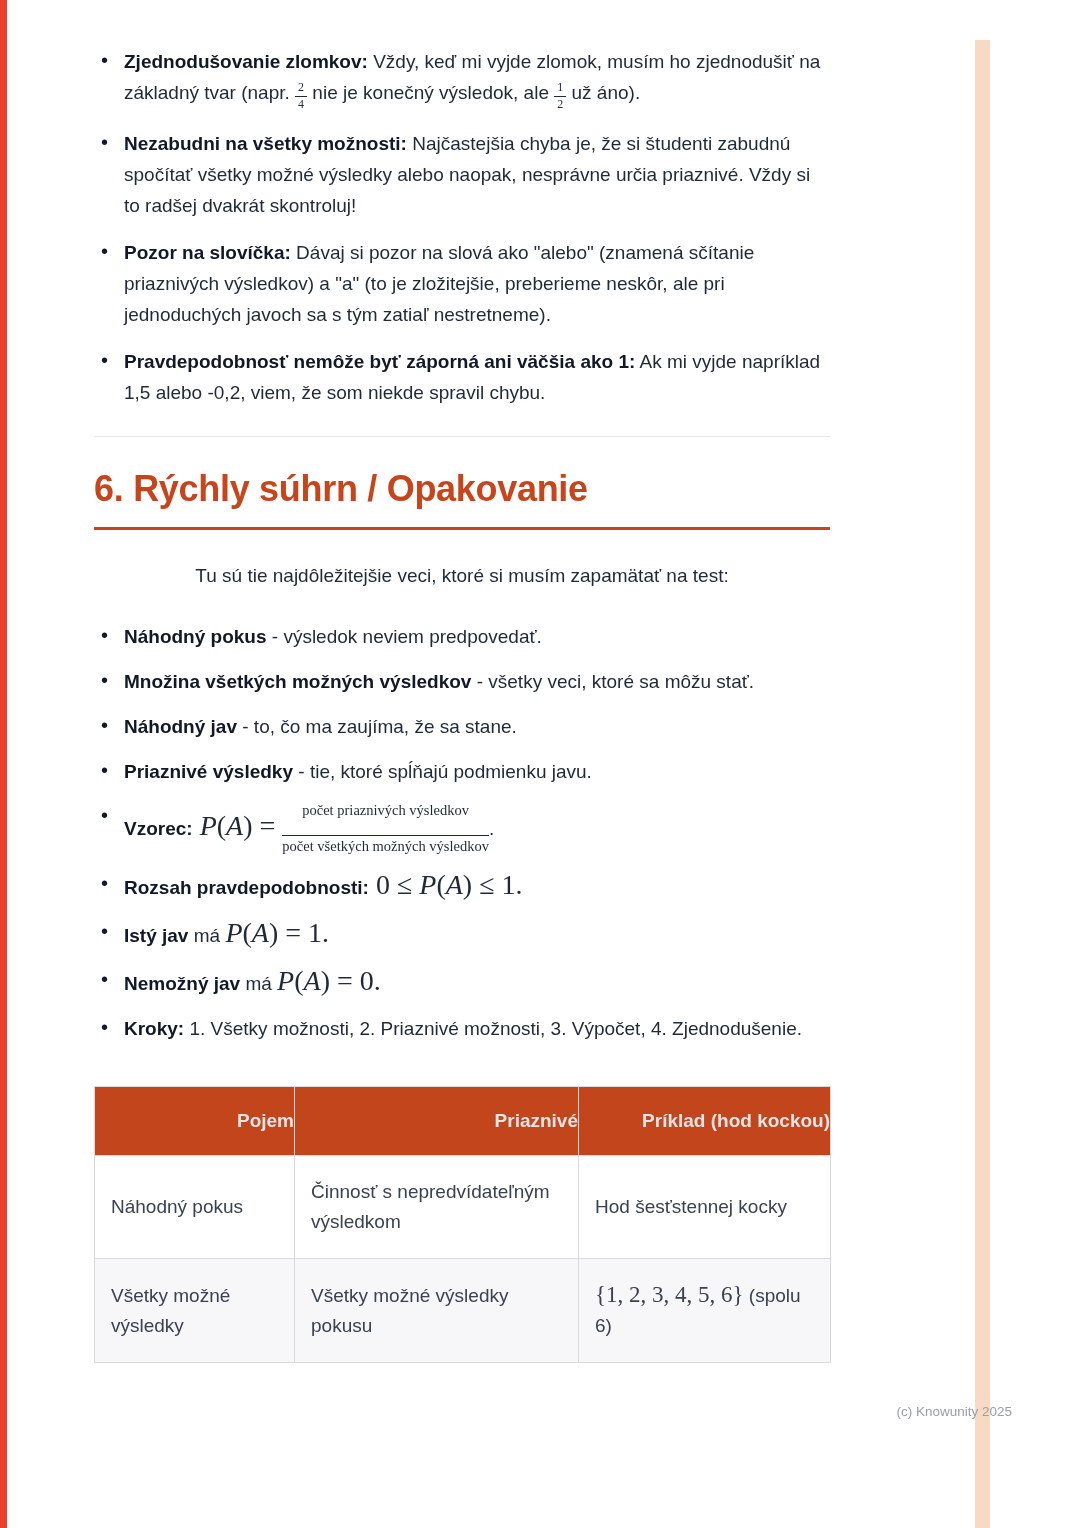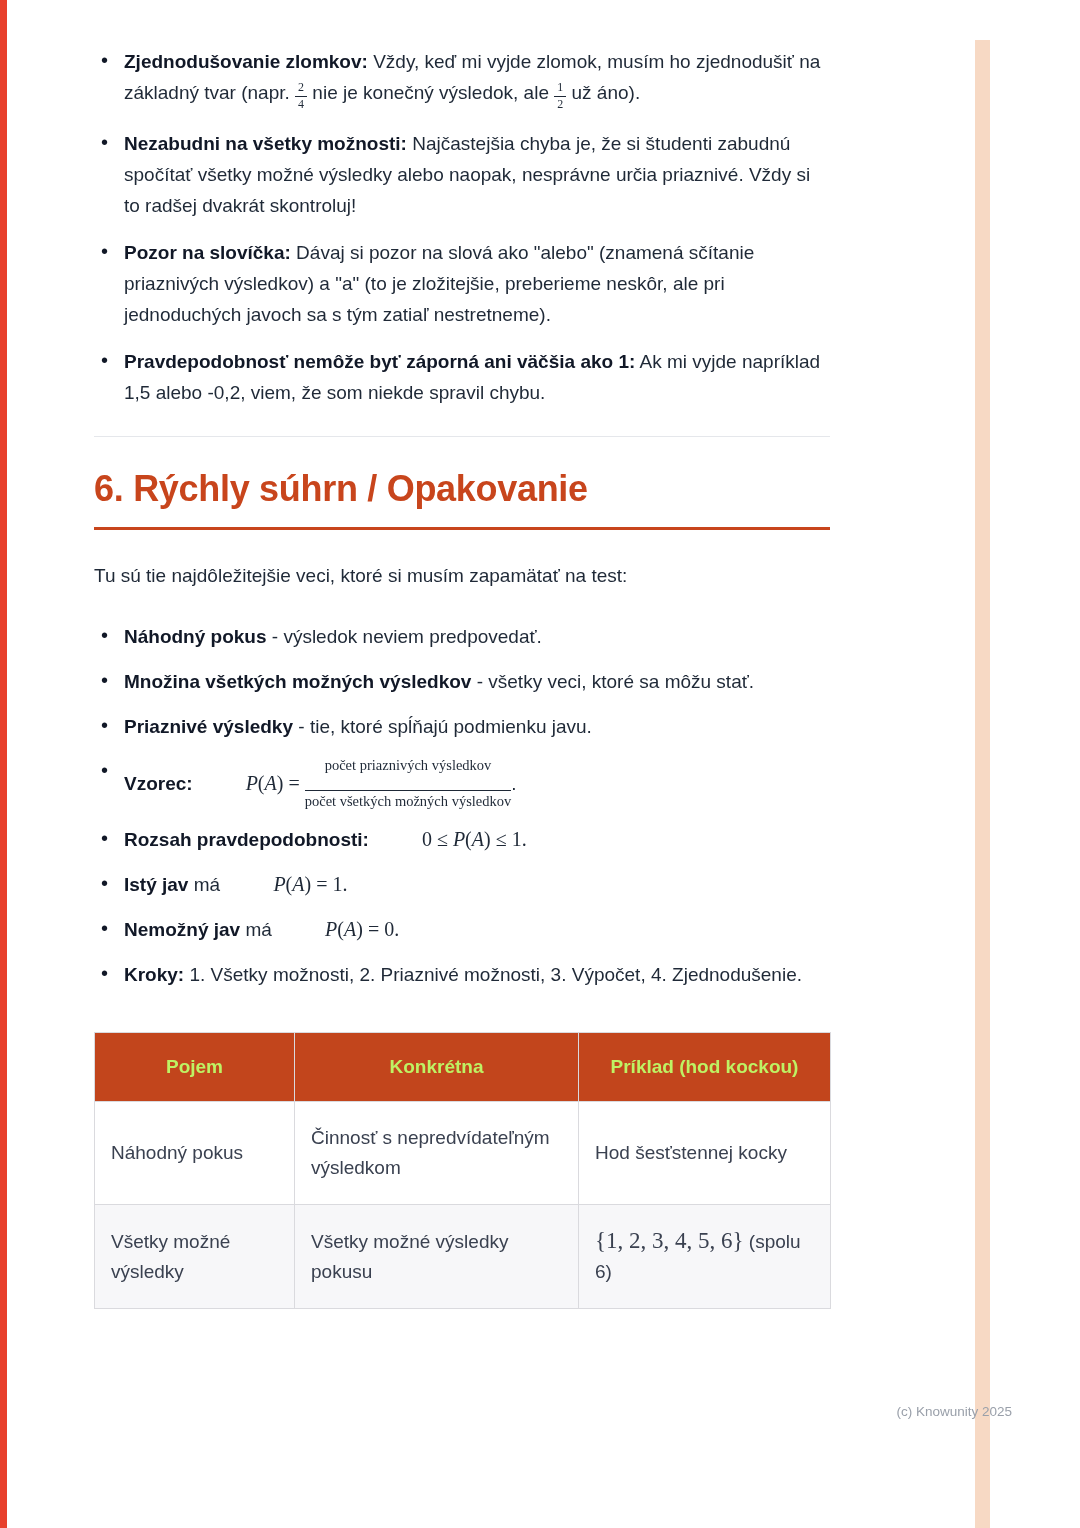--- a/index.html
+++ b/index.html
@@ -56,28 +56,27 @@
     font-weight:700;
     letter-spacing:-0.3px;
     color:var(--accent);
   }
   .orange-rule{
     height:3px;background:var(--accent);
     margin-top:16px;
   }
   .intro{
     margin:30px 0 0 0;
-    font-size:19px;line-height:31px;
+    font-size:19px;line-height:31px;text-align:center;
   }
   .summary{margin-top:30px;}
   .summary li{margin-bottom:14px;}
   .math{
     font-family:"Liberation Serif", serif;
-    font-size:20px;
-    margin-left:48px;
+    font-size:28px;
   }
   .math i{font-style:italic;}
   .frac{
     display:inline-block;text-align:center;
     font-family:"Liberation Serif", serif;
     font-size:12px;line-height:1.15;
     vertical-align:-9px;
   }
   .frac .num{display:block;border-bottom:1px solid var(--text);padding:0 3px 1px;}
   .frac .den{display:block;padding-top:1px;}
@@ -90,24 +89,24 @@
   .frac-big .num{display:block;border-bottom:1px solid var(--text);padding:0 4px 16px;}
   .frac-big .den{display:block;padding-top:1px;}
   table.summary-table{
     border-collapse:collapse;
     width:736px;
     margin-top:42px;
     table-layout:fixed;
   }
   .summary-table th{
     background:var(--table-header);
-    color:#bef264;
+    color:#e5e5e5;
     font-weight:700;
     font-size:19px;
-    text-align:center;
+    text-align:right;
     padding:23px 0;
     border:1px solid var(--border);
   }
   .summary-table td{
     border:1px solid var(--border);
     font-size:19px;line-height:30px;
     color:var(--cell-text);
     padding:21px 16px;
     vertical-align:middle;
     background:#ffffff;
@@ -145,20 +144,21 @@
     <h2 class="section-heading">6. Rýchly súhrn / Opakovanie</h2>
     <div class="orange-rule"></div>
 
     <p class="intro">Tu sú tie najdôležitejšie veci, ktoré si musím zapamätať na test:</p>
 
     <ul class="summary">
       <li><span class="b">Náhodný pokus</span><span> - výsledok neviem predpovedať.</span></li>
 
       <li><span class="b">Množina všetkých možných výsledkov</span><span> - všetky veci, ktoré sa môžu stať.</span></li>
 
+      <li><span class="b">Náhodný jav</span><span> - to, čo ma zaujíma, že sa stane.</span></li>
 
       <li><span class="b">Priaznivé výsledky</span><span> - tie, ktoré spĺňajú podmienku javu.</span></li>
 
       <li><span class="b">Vzorec:</span><span class="math"> <i>P</i>(<i>A</i>) = </span><span class="frac-big"><span class="num">počet priaznivých výsledkov</span><span class="den">počet všetkých možných výsledkov</span></span><span>.</span></li>
 
       <li><span class="b">Rozsah pravdepodobnosti:</span><span class="math"> 0 ≤ <i>P</i>(<i>A</i>) ≤ 1.</span></li>
 
       <li><span class="b">Istý jav</span><span> má </span><span class="math"><i>P</i>(<i>A</i>) = 1.</span></li>
 
       <li><span class="b">Nemožný jav</span><span> má </span><span class="math"><i>P</i>(<i>A</i>) = 0.</span></li>
@@ -168,21 +168,21 @@
 
     <table class="summary-table">
       <colgroup>
         <col style="width:200px">
         <col style="width:284px">
         <col style="width:252px">
       </colgroup>
       <thead>
         <tr>
           <th>Pojem</th>
-          <th>Konkrétna</th>
+          <th>Priaznivé</th>
           <th>Príklad (hod kockou)</th>
         </tr>
       </thead>
       <tbody>
         <tr>
           <td>Náhodný pokus</td>
           <td>Činnosť s nepredvídateľným výsledkom</td>
           <td>Hod šesťstennej kocky</td>
         </tr>
         <tr class="alt">

